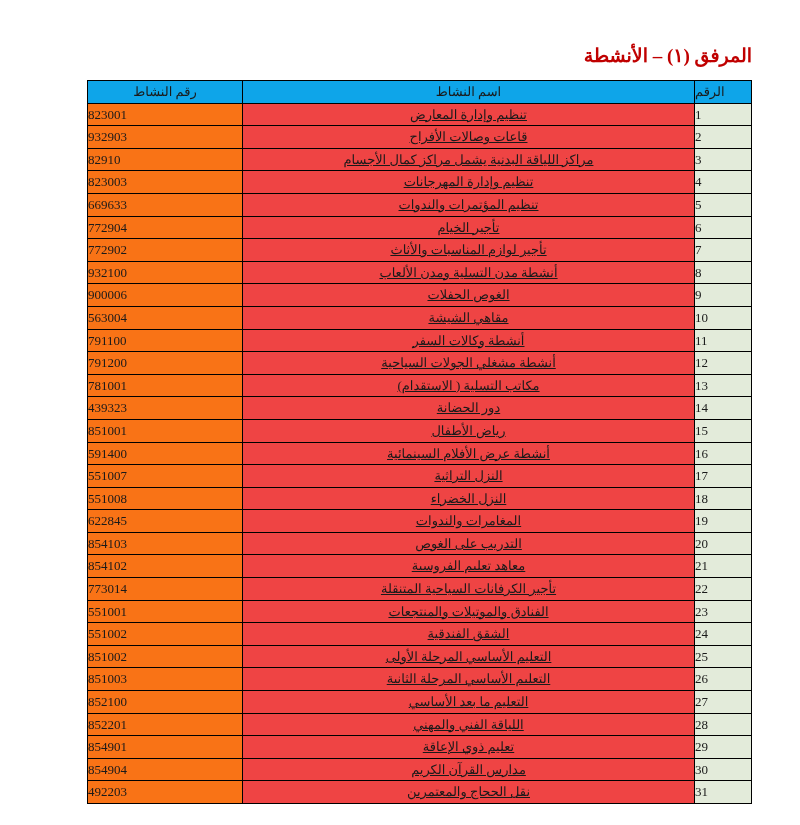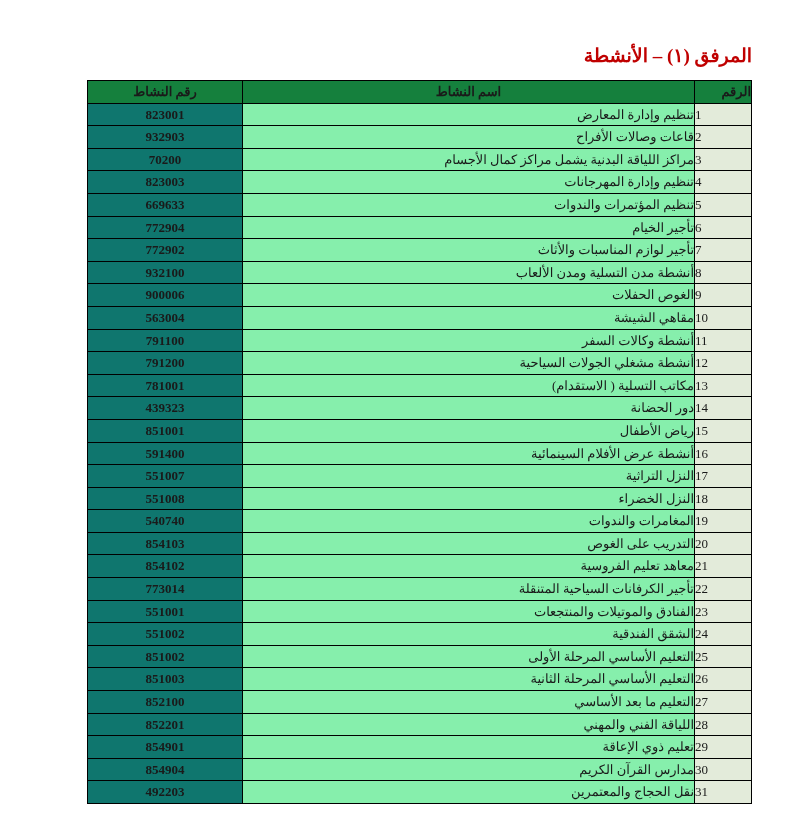--- a/index.html
+++ b/index.html
@@ -62,50 +62,50 @@
     height: 21.6px;
     line-height: 21.6px;
     font-size: 13px;
     color: #1a1a1a;
     overflow: hidden;
     white-space: nowrap;
   }
 
   
   thead th {
-    background: #15803d;
-    font-weight: bold;
+    background: #0ea5e9;
+    font-weight: normal;
     text-align: center;
     font-size: 13px;
   }
-  thead th.h-num  { text-align: right; }
+  thead th.h-num  { text-align: left; }
   thead th.h-name { }
   thead th.h-code { text-align: center; }
 
   
   td.c-num {
     background: #e3ebda;
     text-align: left;
     direction: ltr;
     padding-left: 8px;
     font-family: "Liberation Serif", "DejaVu Serif", serif;
     font-size: 13.5px;
   }
   td.c-name {
-    background: #86efac;
+    background: #ef4444;
+    text-align: center;
     direction: rtl;
     font-size: 13px;
+    text-decoration: underline;
   }
   td.c-code {
-    background: #0f766e;
-    text-align: center;
+    background: #f97316;
     direction: ltr;
     font-size: 14px;
     font-family: "Liberation Serif", "DejaVu Serif", serif;
-    font-weight: bold;
   }
 </style>
 </head>
 <body>
 
 <div class="page">
 
   <div class="doc-title">المرفق (١) – الأنشطة</div>
 
   <div class="table-wrap">
@@ -129,21 +129,21 @@
             <td class="c-code">823001</td>
           </tr>
           <tr>
             <td class="c-num">2</td>
             <td class="c-name">قاعات وصالات الأفراح</td>
             <td class="c-code">932903</td>
           </tr>
           <tr>
             <td class="c-num">3</td>
             <td class="c-name">مراكز اللياقة البدنية يشمل مراكز كمال الأجسام</td>
-            <td class="c-code">70200</td>
+            <td class="c-code">82910</td>
           </tr>
           <tr>
             <td class="c-num">4</td>
             <td class="c-name">تنظيم وإدارة المهرجانات</td>
             <td class="c-code">823003</td>
           </tr>
           <tr>
             <td class="c-num">5</td>
             <td class="c-name">تنظيم المؤتمرات والندوات</td>
             <td class="c-code">669633</td>
@@ -209,21 +209,21 @@
             <td class="c-code">551007</td>
           </tr>
           <tr>
             <td class="c-num">18</td>
             <td class="c-name">النزل الخضراء</td>
             <td class="c-code">551008</td>
           </tr>
           <tr>
             <td class="c-num">19</td>
             <td class="c-name">المغامرات والندوات</td>
-            <td class="c-code">540740</td>
+            <td class="c-code">622845</td>
           </tr>
           <tr>
             <td class="c-num">20</td>
             <td class="c-name">التدريب على الغوص</td>
             <td class="c-code">854103</td>
           </tr>
           <tr>
             <td class="c-num">21</td>
             <td class="c-name">معاهد تعليم الفروسية</td>
             <td class="c-code">854102</td>

